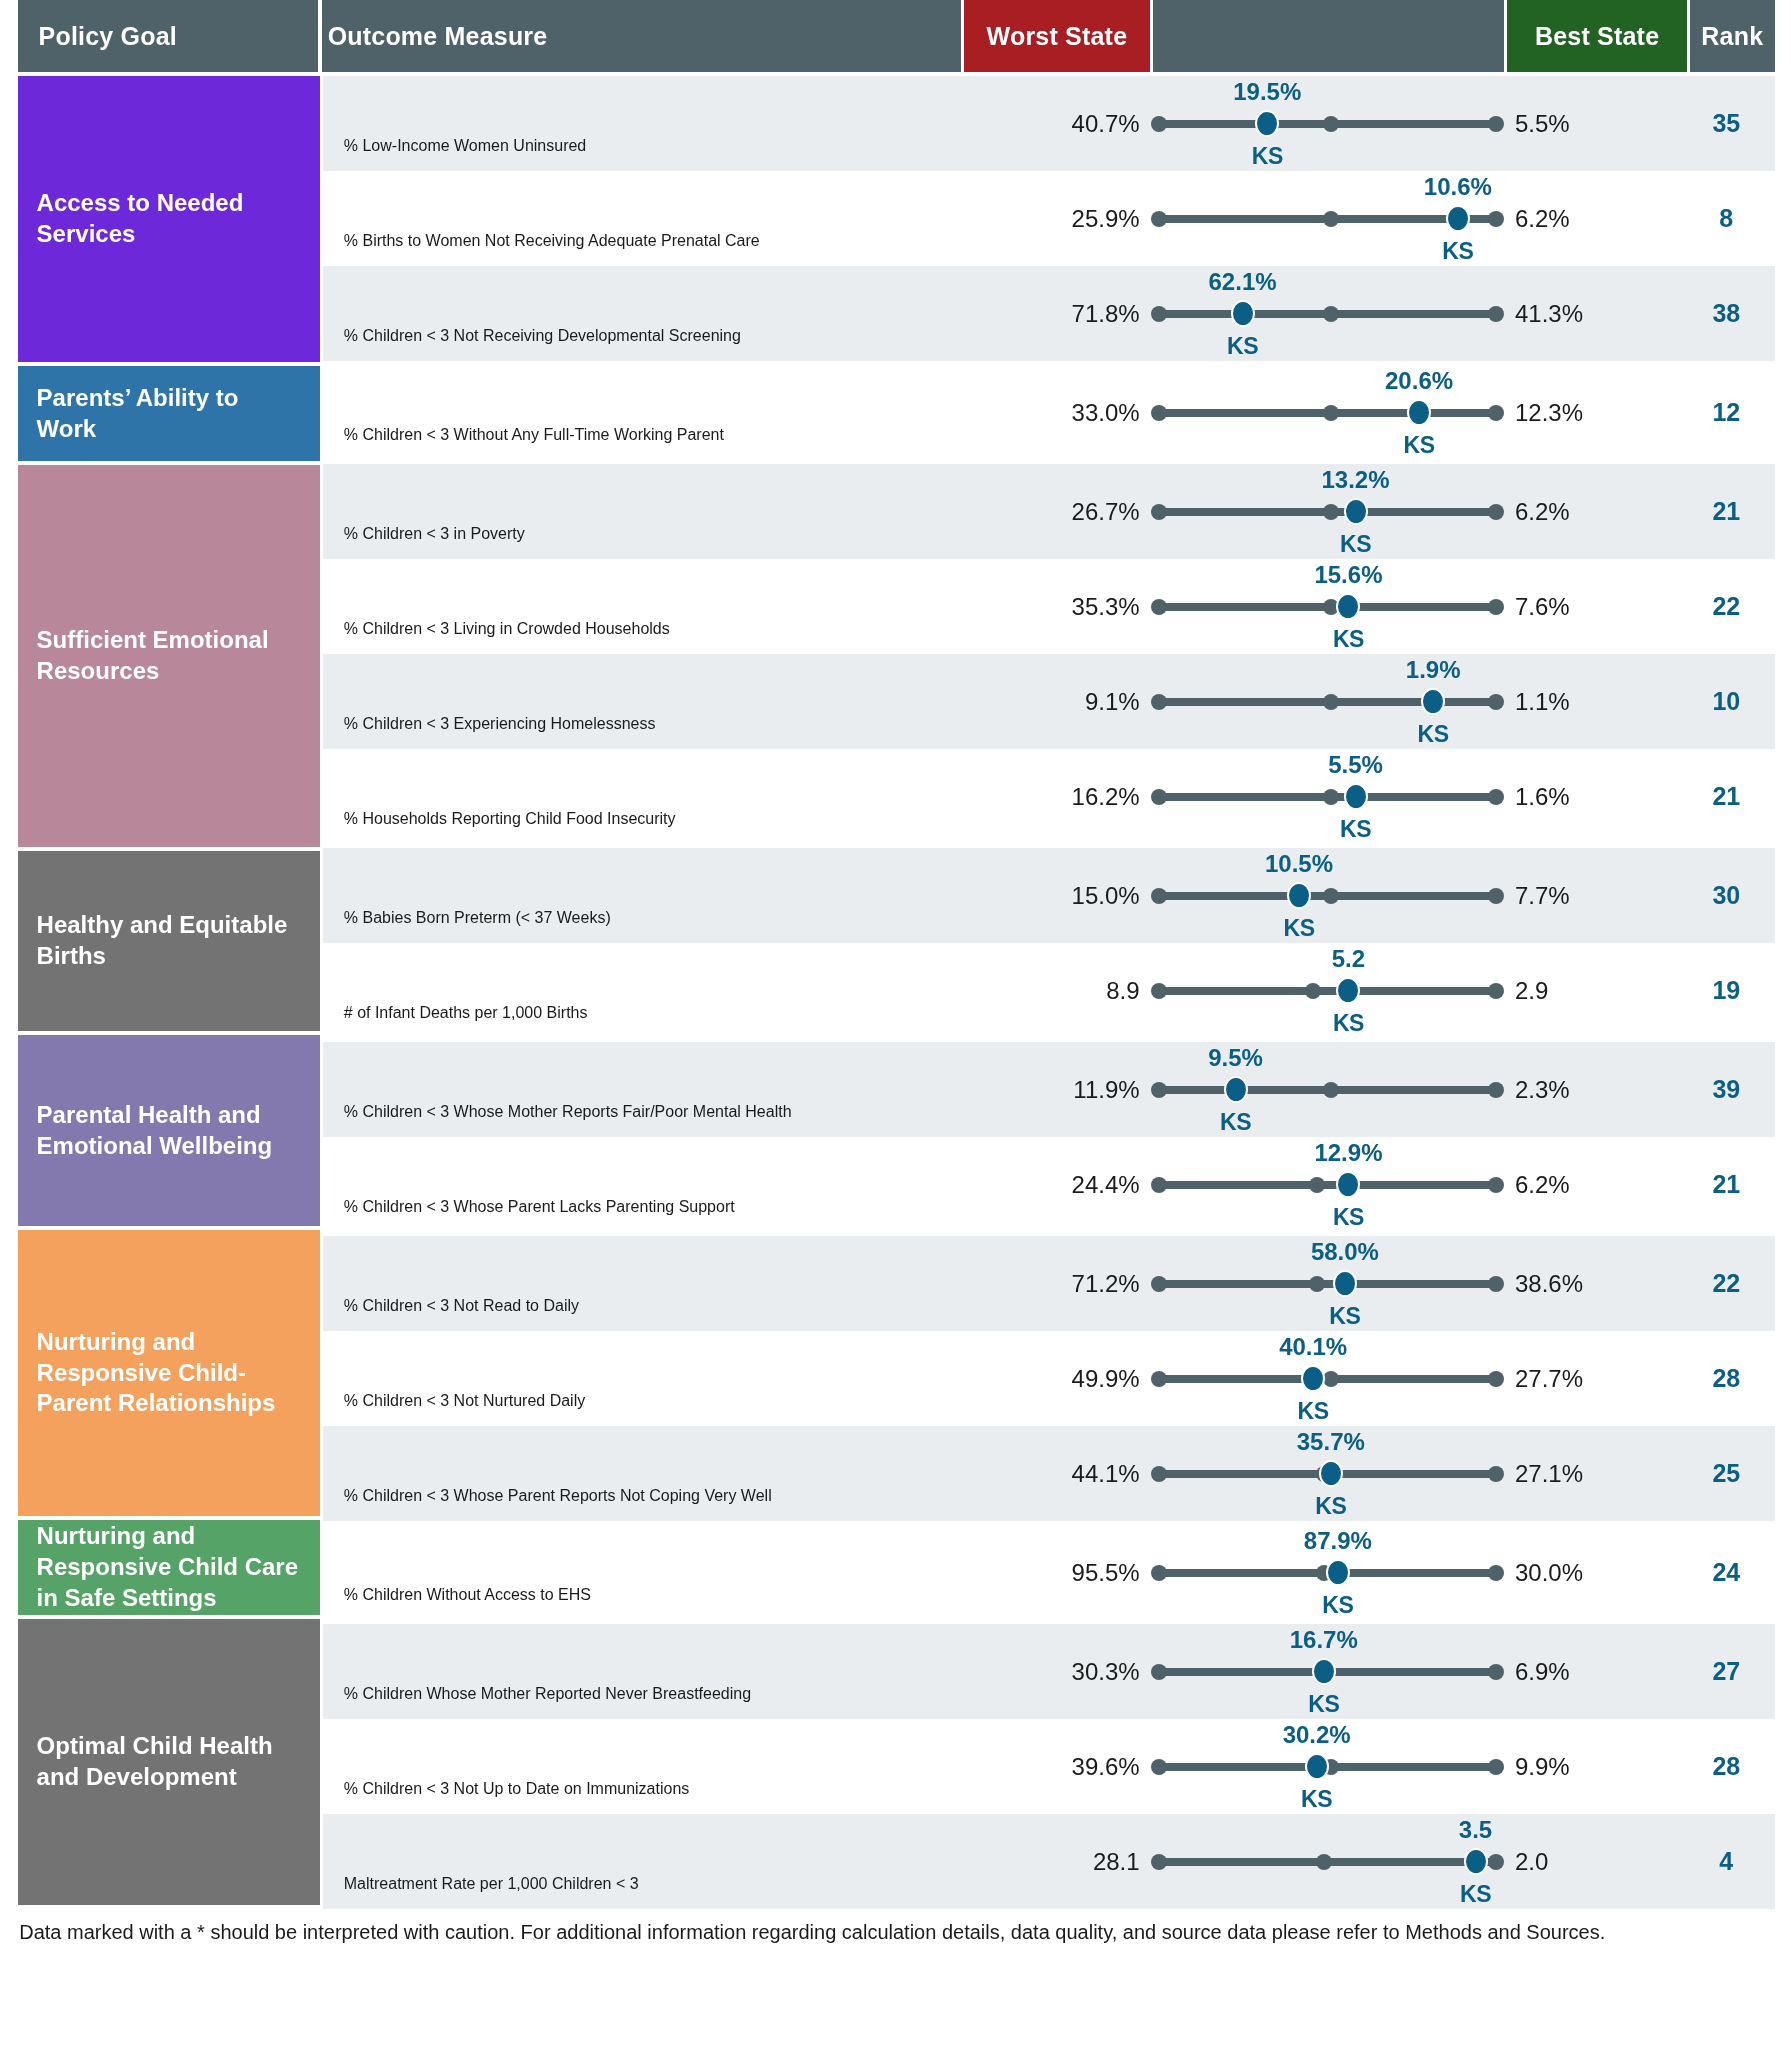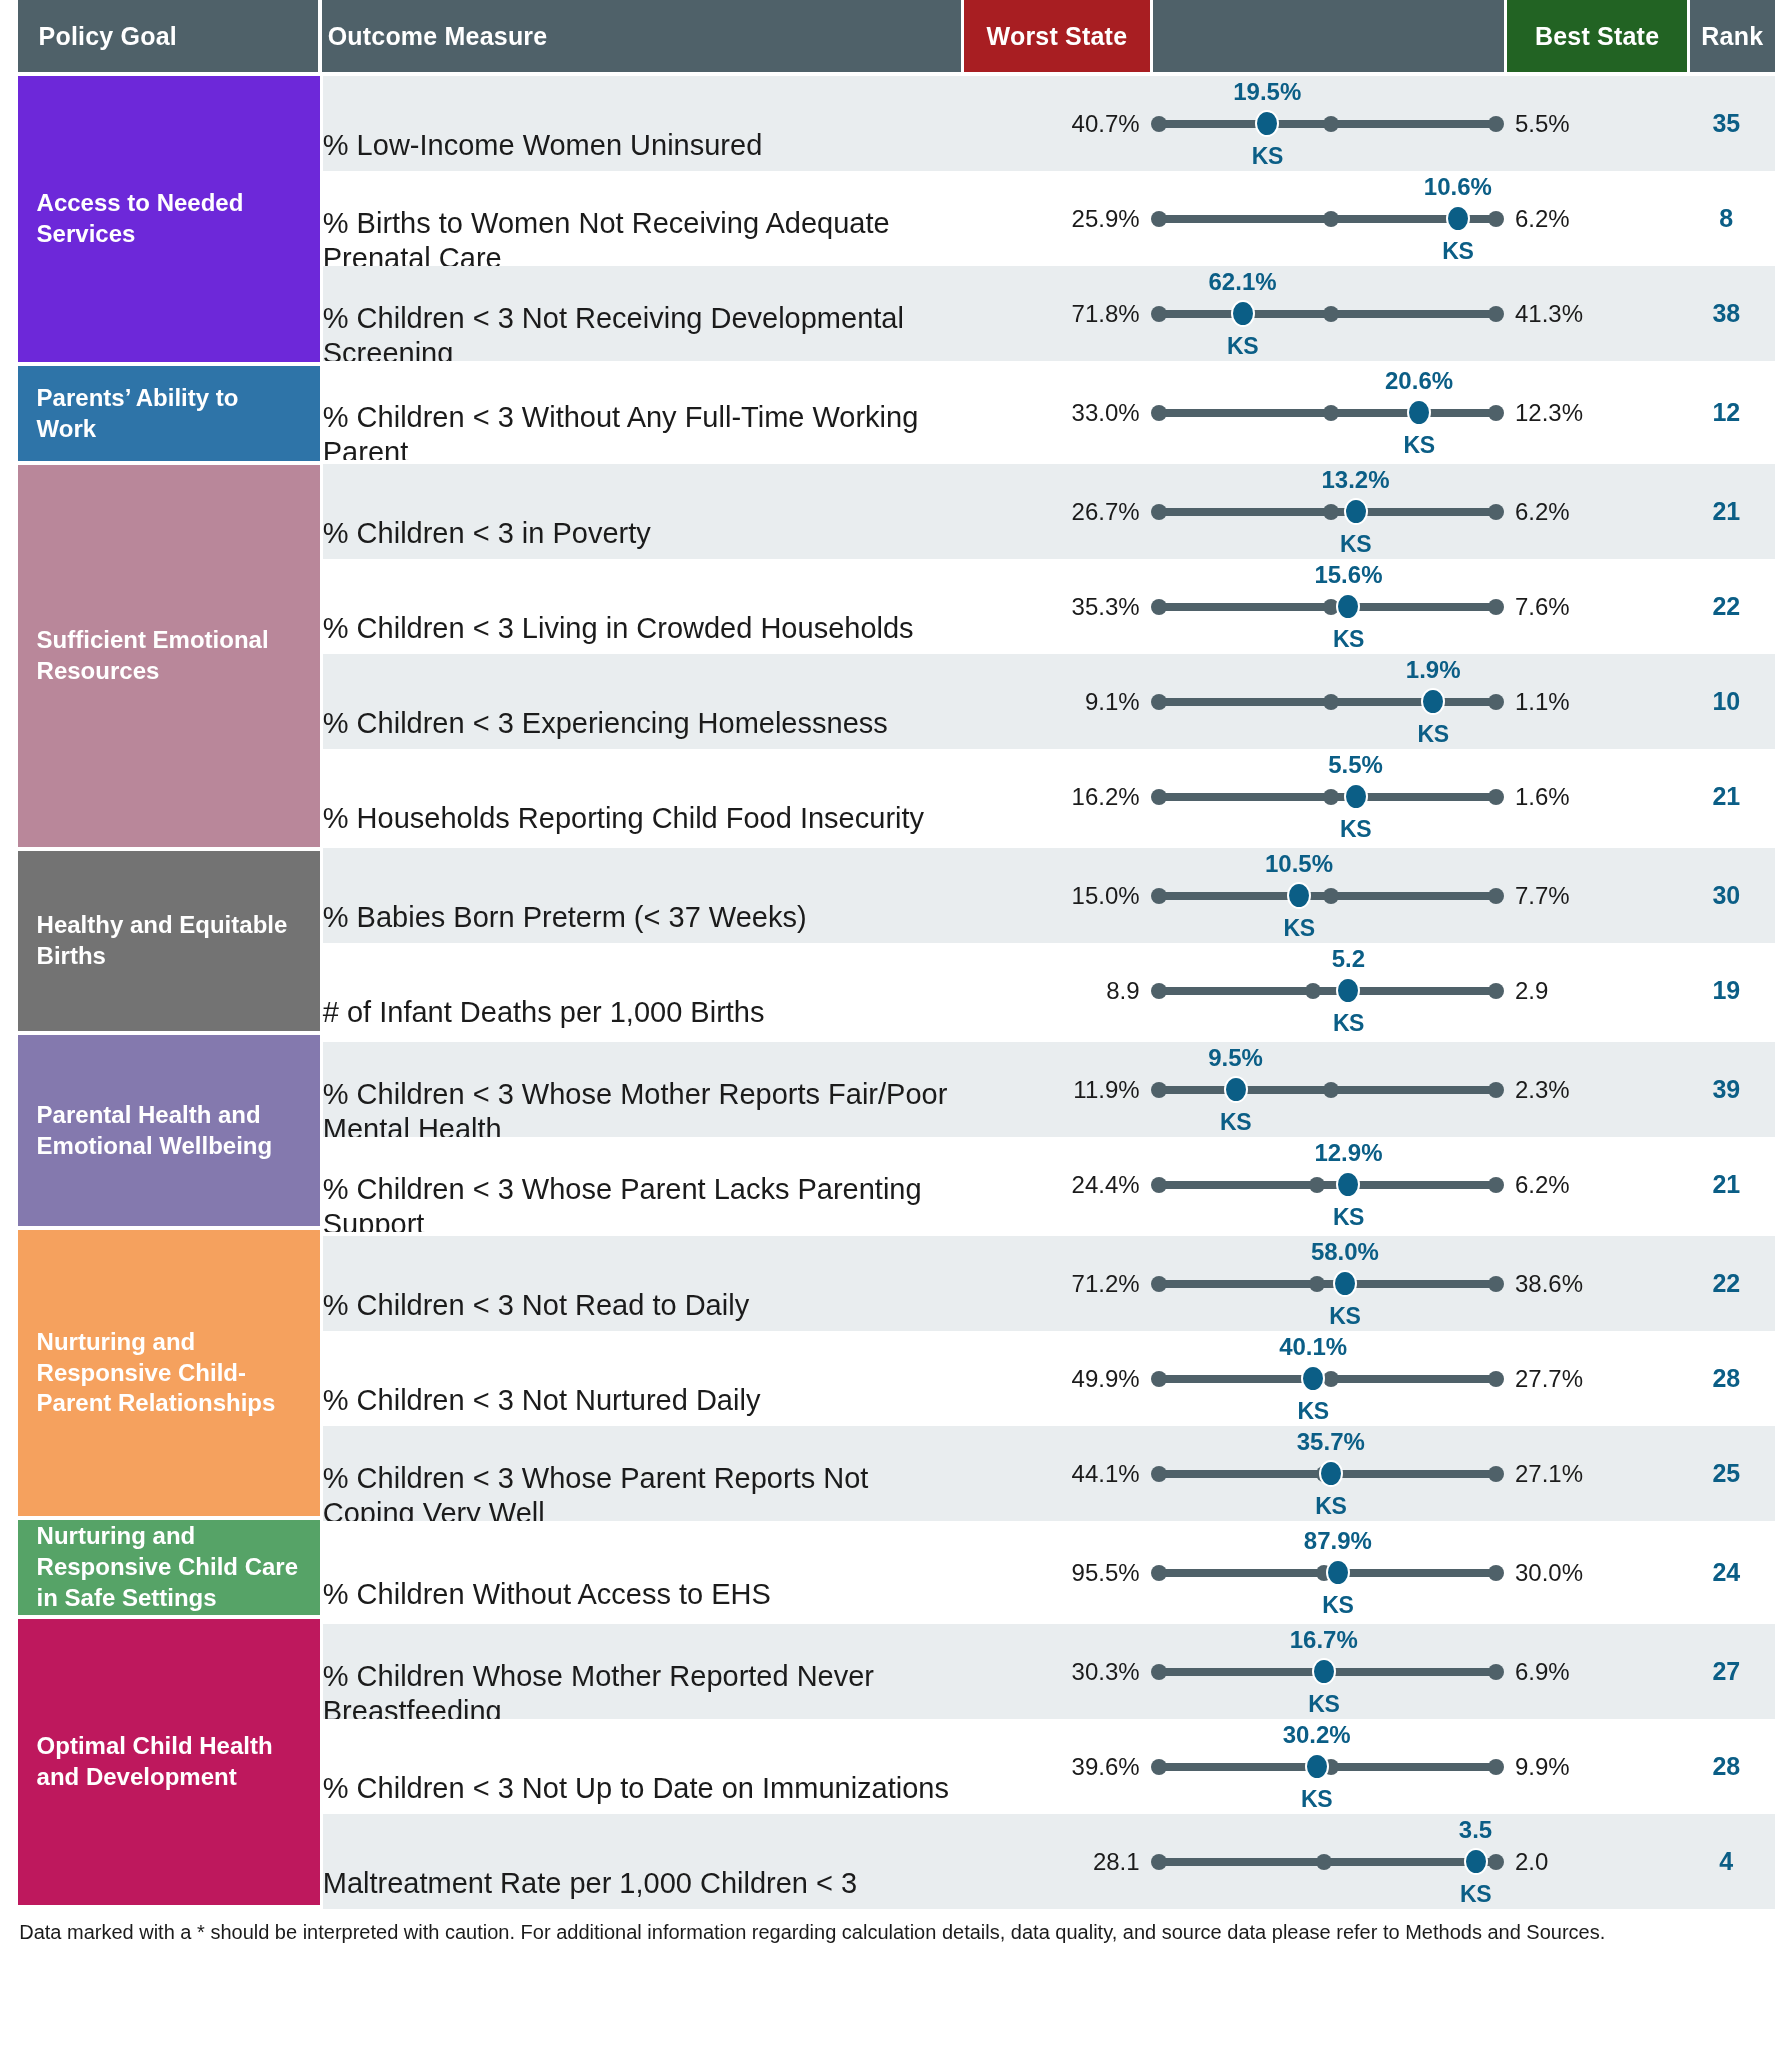--- a/index.html
+++ b/index.html
@@ -54,22 +54,23 @@
   
   .mrow {
     display: flex;
     align-items: center;
     background: #ffffff;
   }
   .mrow.alt { background: #E9EDEF; }
 
   .m-label {
     width: 642px;
+    padding-left: 21px;
     padding-right: 8px;
-    font-size: 29px;
+    font-size: 16px;
     color: #1b1b1b;
     line-height: 1.2;
     margin-top: 44px;
   }
   .m-worst {
     width: 186px;
     text-align: right;
     padding-right: 11.2px;
     font-size: 24px;
     color: #1b1b1b;
@@ -201,21 +202,21 @@
         </div>
         <div class="goal-block" style="background: rgb(132, 121, 174); height: 191px;">
           <span>Parental Health and Emotional Wellbeing</span>
         </div>
         <div class="goal-block" style="background: rgb(245, 161, 94); height: 286px;">
           <span>Nurturing and Responsive Child-Parent Relationships</span>
         </div>
         <div class="goal-block" style="background: rgb(86, 163, 103); height: 95px;">
           <span>Nurturing and Responsive Child Care in Safe Settings</span>
         </div>
-        <div class="goal-block" style="background: #be185d; height: 286px;">
+        <div class="goal-block" style="background: #737373; height: 286px;">
           <span>Optimal Child Health and Development</span>
         </div>
       </div>
     <div class="rows-col" id="rows-col">
         <div class="mrow alt" style="height: 95px;">
           <div class="m-label">% Low-Income Women Uninsured</div>
           <div class="m-worst">40.7%</div>
           <div class="m-slider">
             <div class="track-wrap">
               <div class="track"></div>

